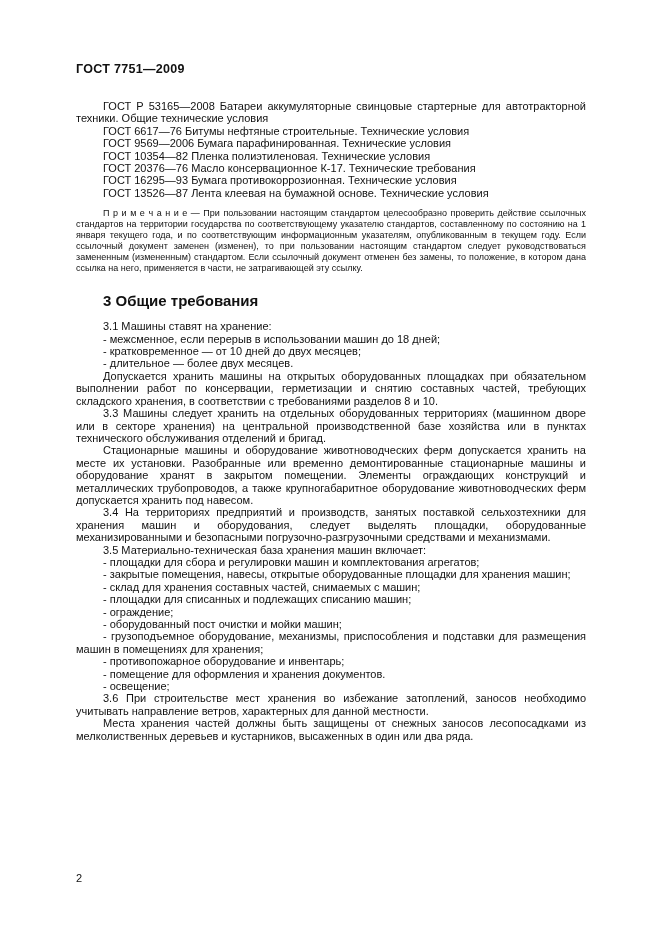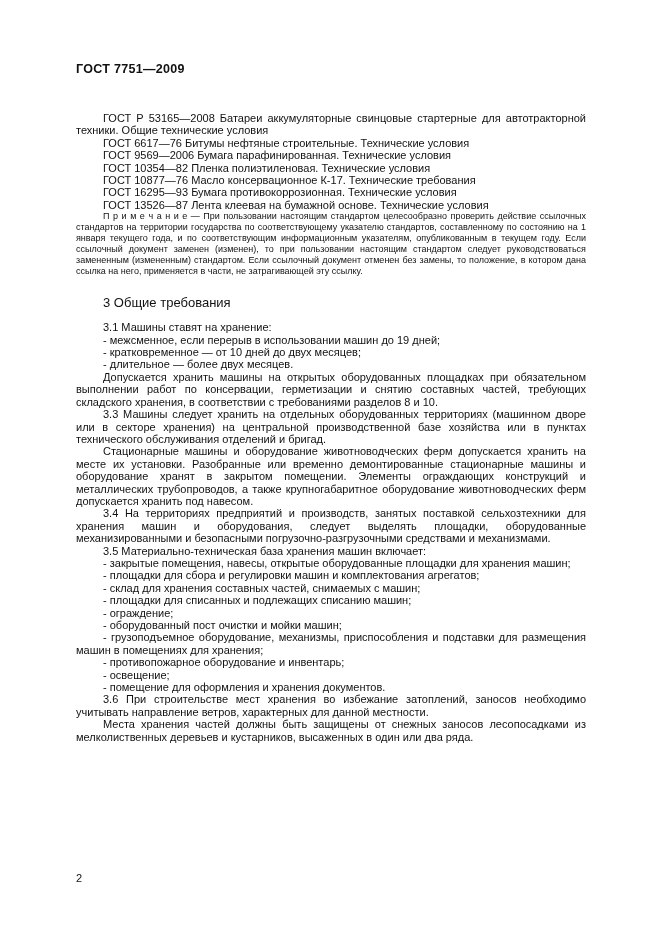--- a/index.html
+++ b/index.html
@@ -15,88 +15,89 @@
   .content {
     position: absolute;
     left: 76px;
     top: 62px;
     width: 510px;
   }
   .doc-header {
     font-size: 12.5px;
     font-weight: bold;
     letter-spacing: 0.3px;
-    margin-bottom: 36px;
+    margin-bottom: 24px;
   }
   .refs .para,
   .body-paras .para {
     margin: 0;
     font-size: 11px;
     line-height: 12.4px;
     text-align: justify;
     text-indent: 27px;
   }
   .note {
+    margin-top: 9px;
     font-size: 9px;
     line-height: 11px;
     text-align: justify;
     text-indent: 27px;
   }
   .section-title {
     margin: 18px 0 11px 27px;
-    font-size: 13px;
-    font-weight: normal;
+    font-size: 15px;
+    font-weight: bold;
   }
   .page-number {
     position: absolute;
     left: 76px;
     top: 872px;
     font-size: 11px;
   }
 </style>
 </head>
 <body>
 
 <div class="page">
   <div class="content">
     <div class="doc-header">ГОСТ  7751—2009</div>
 
     <div class="refs">
         <p class="para">ГОСТ  Р 53165—2008 Батареи аккумуляторные свинцовые стартерные для автотракторной техники. Общие технические условия</p>
         <p class="para">ГОСТ  6617—76 Битумы нефтяные строительные. Технические условия</p>
         <p class="para">ГОСТ  9569—2006 Бумага парафинированная. Технические условия</p>
         <p class="para">ГОСТ  10354—82 Пленка полиэтиленовая. Технические условия</p>
-        <p class="para">ГОСТ  10877—76 Масло консервационное К-17. Технические требования</p>
+        <p class="para">ГОСТ  20376—76 Масло консервационное К-17. Технические требования</p>
         <p class="para">ГОСТ  16295—93 Бумага противокоррозионная. Технические условия</p>
         <p class="para">ГОСТ  13526—87 Лента клеевая на бумажной основе. Технические условия</p>
       </div>
 
     <div class="note">П р и м е ч а н и е — При пользовании настоящим стандартом целесообразно проверить действие ссылочных стандартов на территории государства по соответствующему указателю стандартов, составленному по состоянию на 1 января текущего года, и по соответствующим информационным указателям, опубликованным в текущем году. Если ссылочный документ заменен (изменен), то при пользовании настоящим стандартом следует руководствоваться замененным (измененным) стандартом. Если ссылочный документ отменен без замены, то положение, в котором дана ссылка на него, применяется в части, не затрагивающей эту ссылку.</div>
 
     <div class="section-title">3  Общие требования</div>
 
     <div class="body-paras">
         <p class="para">3.1  Машины ставят на хранение:</p>
-        <p class="para">-  межсменное, если перерыв в использовании машин до 19 дней;</p>
+        <p class="para">-  межсменное, если перерыв в использовании машин до 18 дней;</p>
         <p class="para">-  кратковременное — от 10 дней до двух месяцев;</p>
         <p class="para">-  длительное — более двух месяцев.</p>
         <p class="para">Допускается хранить машины на открытых оборудованных площадках при обязательном выполнении работ по консервации, герметизации и снятию составных частей, требующих складского хранения, в соответствии с требованиями разделов 8 и 10.</p>
         <p class="para">3.3  Машины следует хранить на отдельных оборудованных территориях (машинном дворе или в секторе хранения) на центральной производственной базе хозяйства или в пунктах технического обслуживания отделений и бригад.</p>
         <p class="para">Стационарные машины и оборудование животноводческих ферм допускается хранить на месте их установки. Разобранные или временно демонтированные стационарные машины и оборудование хранят в закрытом помещении. Элементы ограждающих конструкций и металлических трубопроводов, а также крупногабаритное оборудование животноводческих ферм допускается хранить под навесом.</p>
         <p class="para">3.4  На территориях предприятий и производств, занятых поставкой сельхозтехники для хранения машин и оборудования, следует выделять площадки, оборудованные механизированными и безопасными погрузочно-разгрузочными средствами и механизмами.</p>
         <p class="para">3.5  Материально-техническая база хранения машин включает:</p>
+        <p class="para">-  площадки для сбора и регулировки машин и комплектования агрегатов;</p>
         <p class="para">-  закрытые помещения, навесы, открытые оборудованные площадки для хранения машин;</p>
-        <p class="para">-  площадки для сбора и регулировки машин и комплектования агрегатов;</p>
         <p class="para">-  склад для хранения составных частей, снимаемых с машин;</p>
         <p class="para">-  площадки для списанных и подлежащих списанию машин;</p>
         <p class="para">-  ограждение;</p>
         <p class="para">-  оборудованный пост очистки и мойки машин;</p>
         <p class="para">-  грузоподъемное оборудование, механизмы, приспособления и подставки для размещения машин в помещениях для хранения;</p>
         <p class="para">-  противопожарное оборудование и инвентарь;</p>
+        <p class="para">-  помещение для оформления и хранения документов.</p>
         <p class="para">-  освещение;</p>
-        <p class="para">-  помещение для оформления и хранения документов.</p>
         <p class="para">3.6  При строительстве мест хранения во избежание затоплений, заносов необходимо учитывать направление ветров, характерных для данной местности.</p>
         <p class="para">Места хранения частей должны быть защищены от снежных заносов лесопосадками из мелколиственных деревьев и кустарников, высаженных в один или два ряда.</p>
       </div>
   </div>
 
   <div class="page-number">2</div>
 </div>
 
 </body></html>

